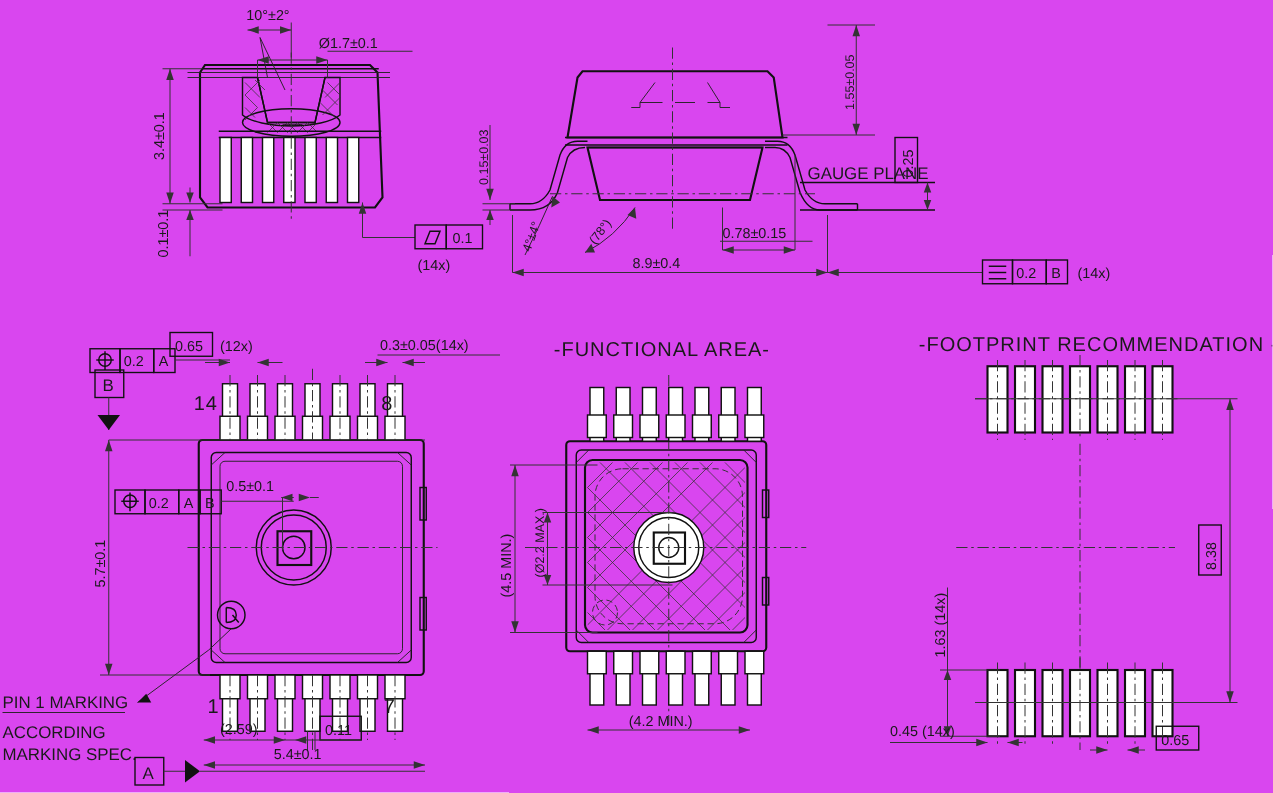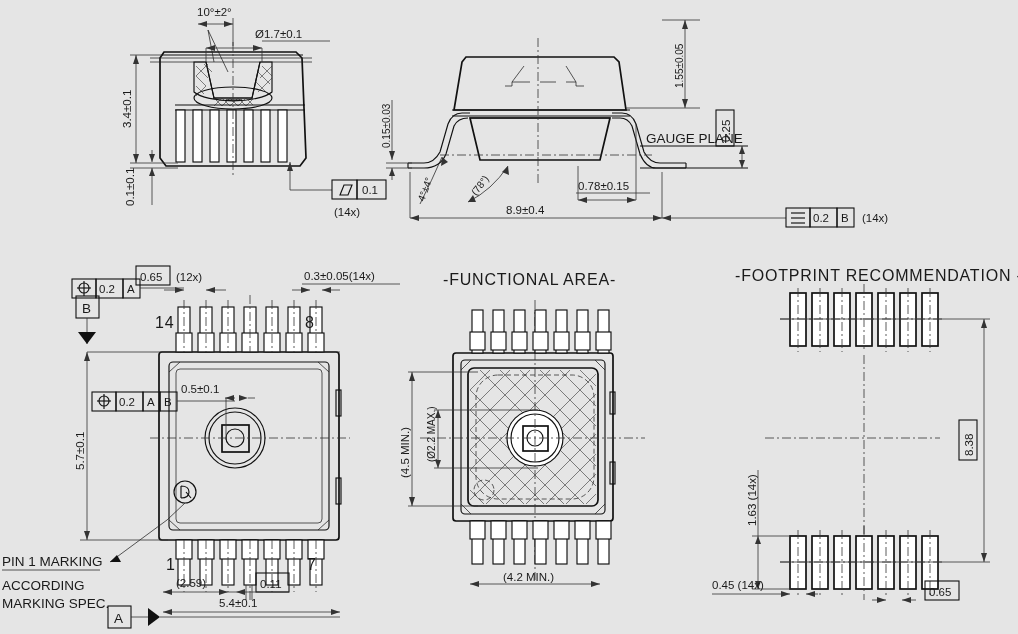--- a/index.html
+++ b/index.html
@@ -1,18 +1,18 @@
 <!DOCTYPE html>
 <html><head>
 <meta charset="utf-8">
 <title>Package Mechanical Drawing</title>
 <style>
   html,body{margin:0;padding:0;background:#ffffff;}
   body{width:1018px;height:634px;font-family:"Liberation Sans",sans-serif;color:#000;overflow:hidden;}
-  #sheet{position:relative;width:1018px;height:634px;background:#e5e5e5;}
+  #sheet{position:relative;width:1018px;height:634px;background:#d946ef;}
   svg{display:block;}
   .txt{font-family:"Liberation Sans",sans-serif;fill:#1a1a1a;}
   .t9{font-size:11.5px;}
   .t8{font-size:10px;}
   .t11{font-size:13.5px;}
   .t13{font-size:16px;letter-spacing:.8px;}
   .ln{stroke:#111;fill:none;stroke-width:1.15;}
   .ln2{stroke:#111;fill:none;stroke-width:1.7;}
   .thin{stroke:#222;fill:none;stroke-width:.75;}
   .dim{stroke:#333;fill:none;stroke-width:.8;}

